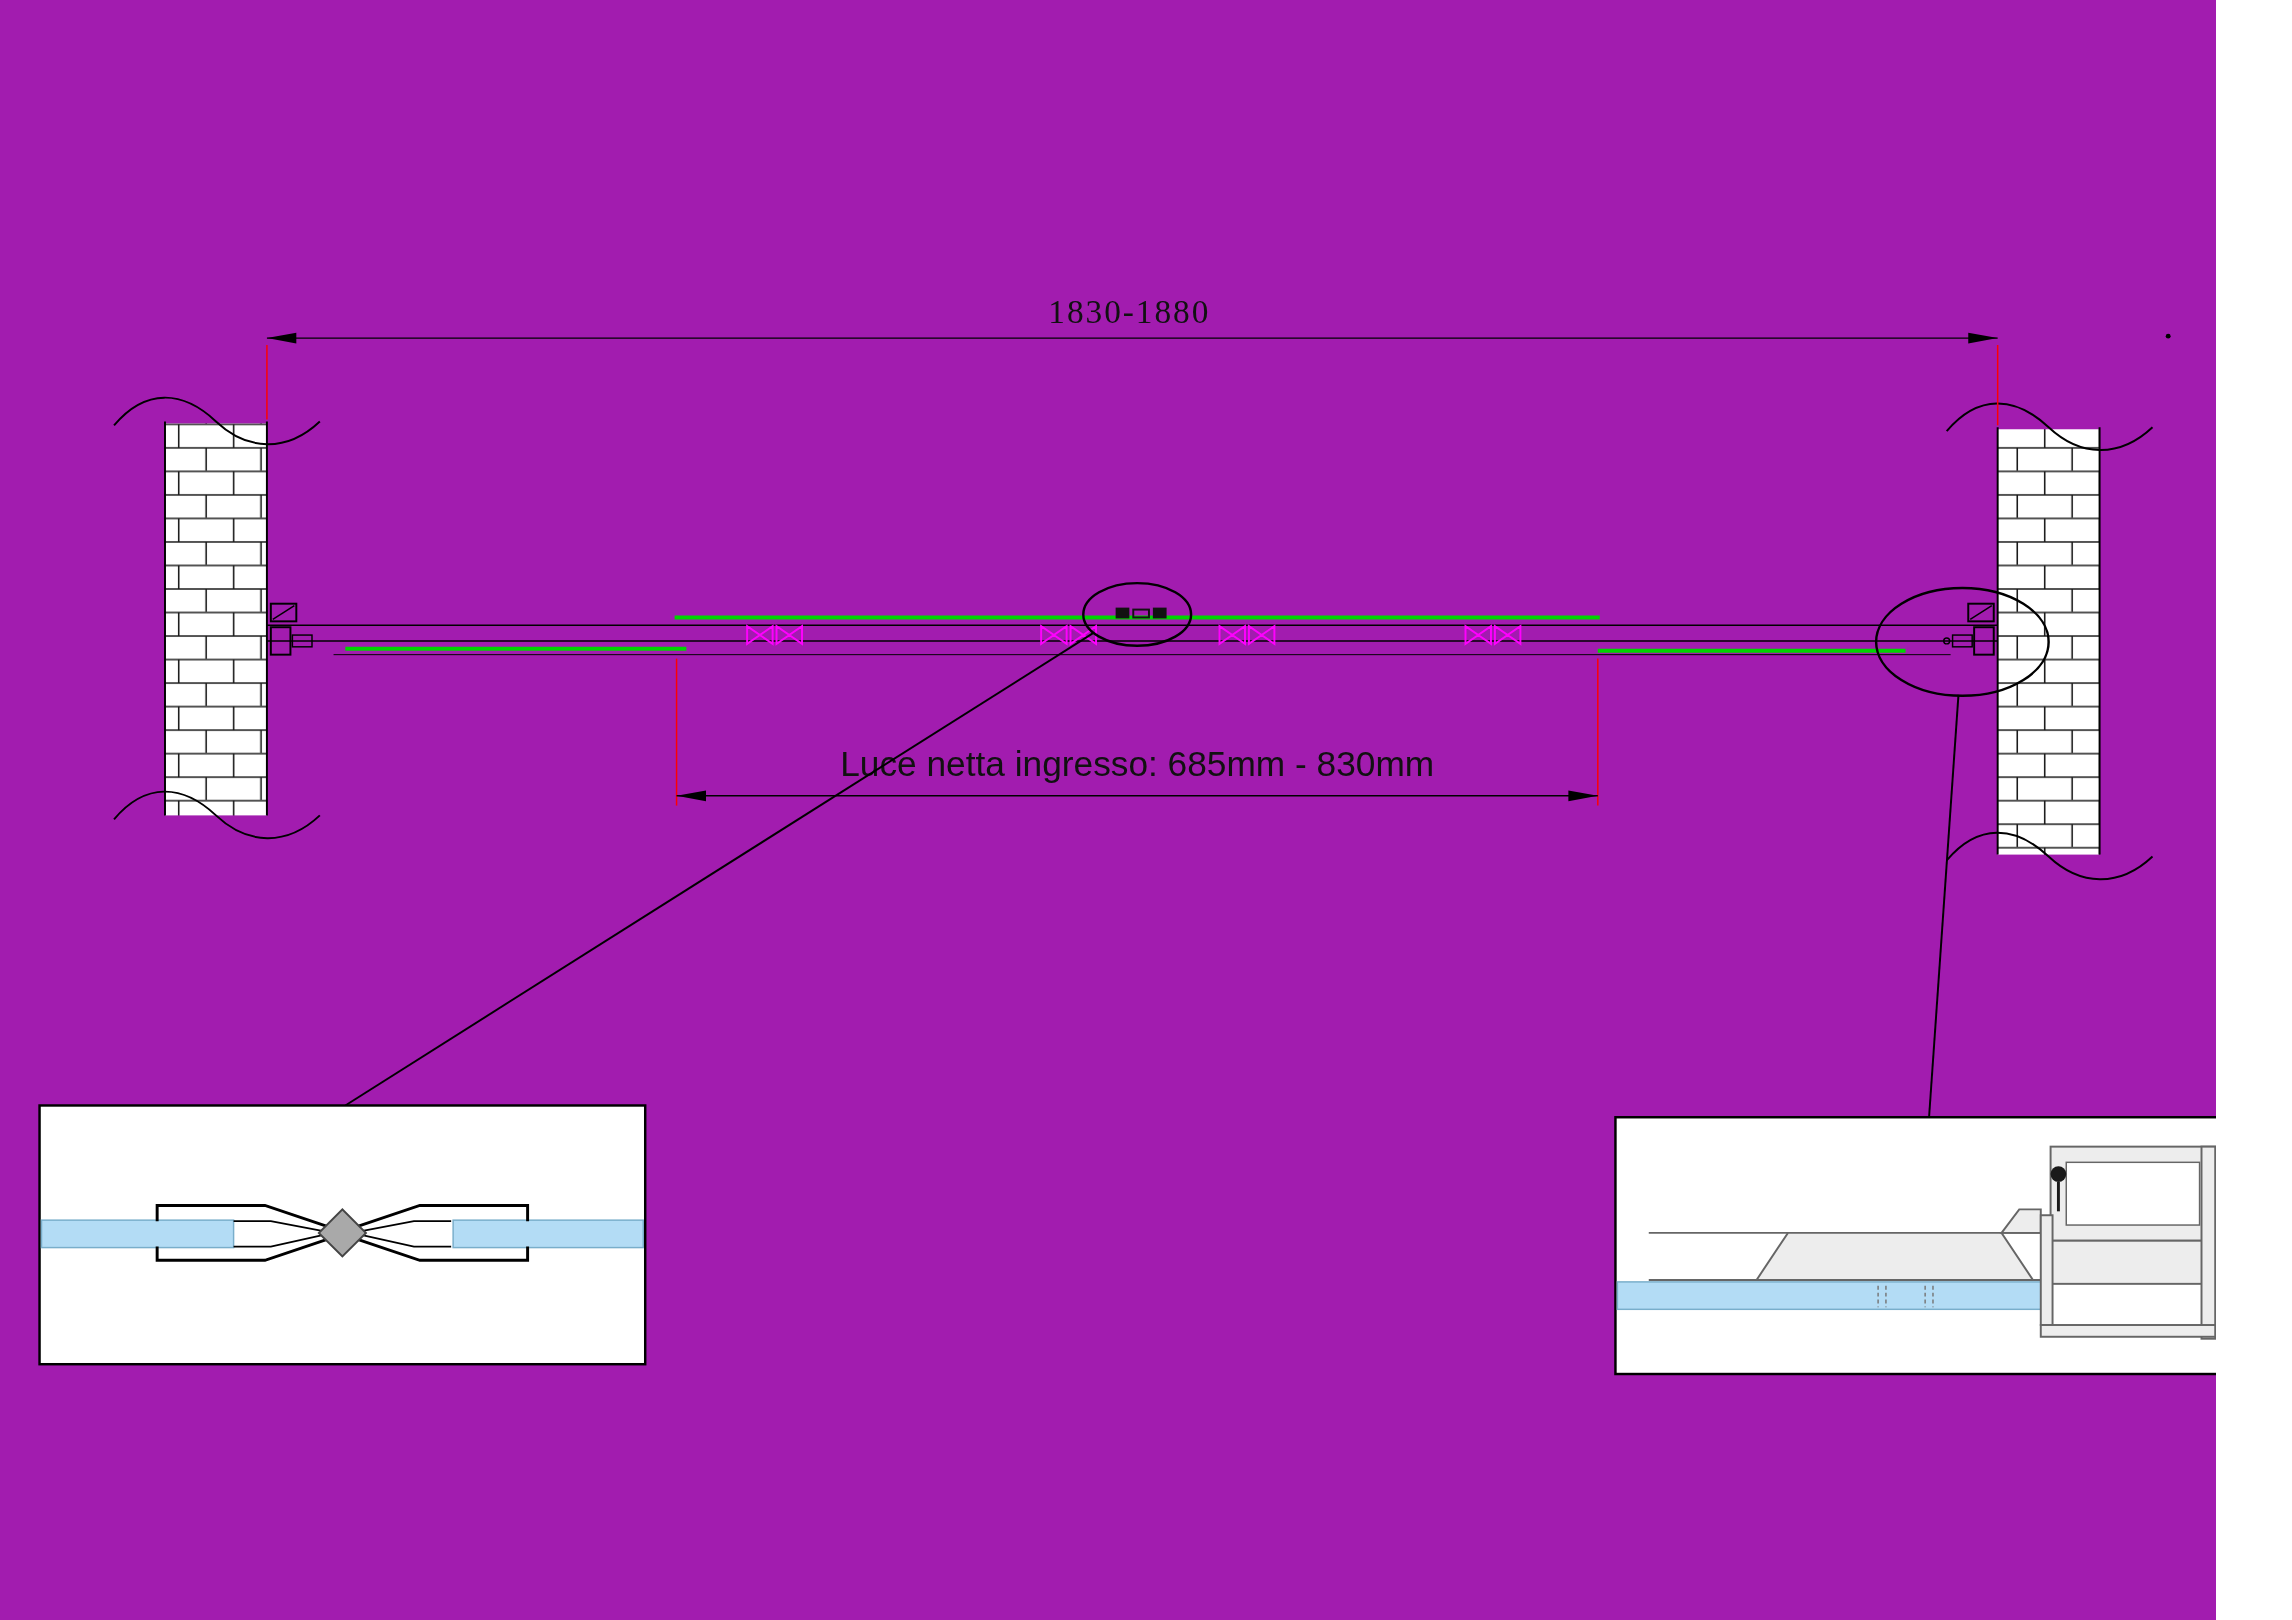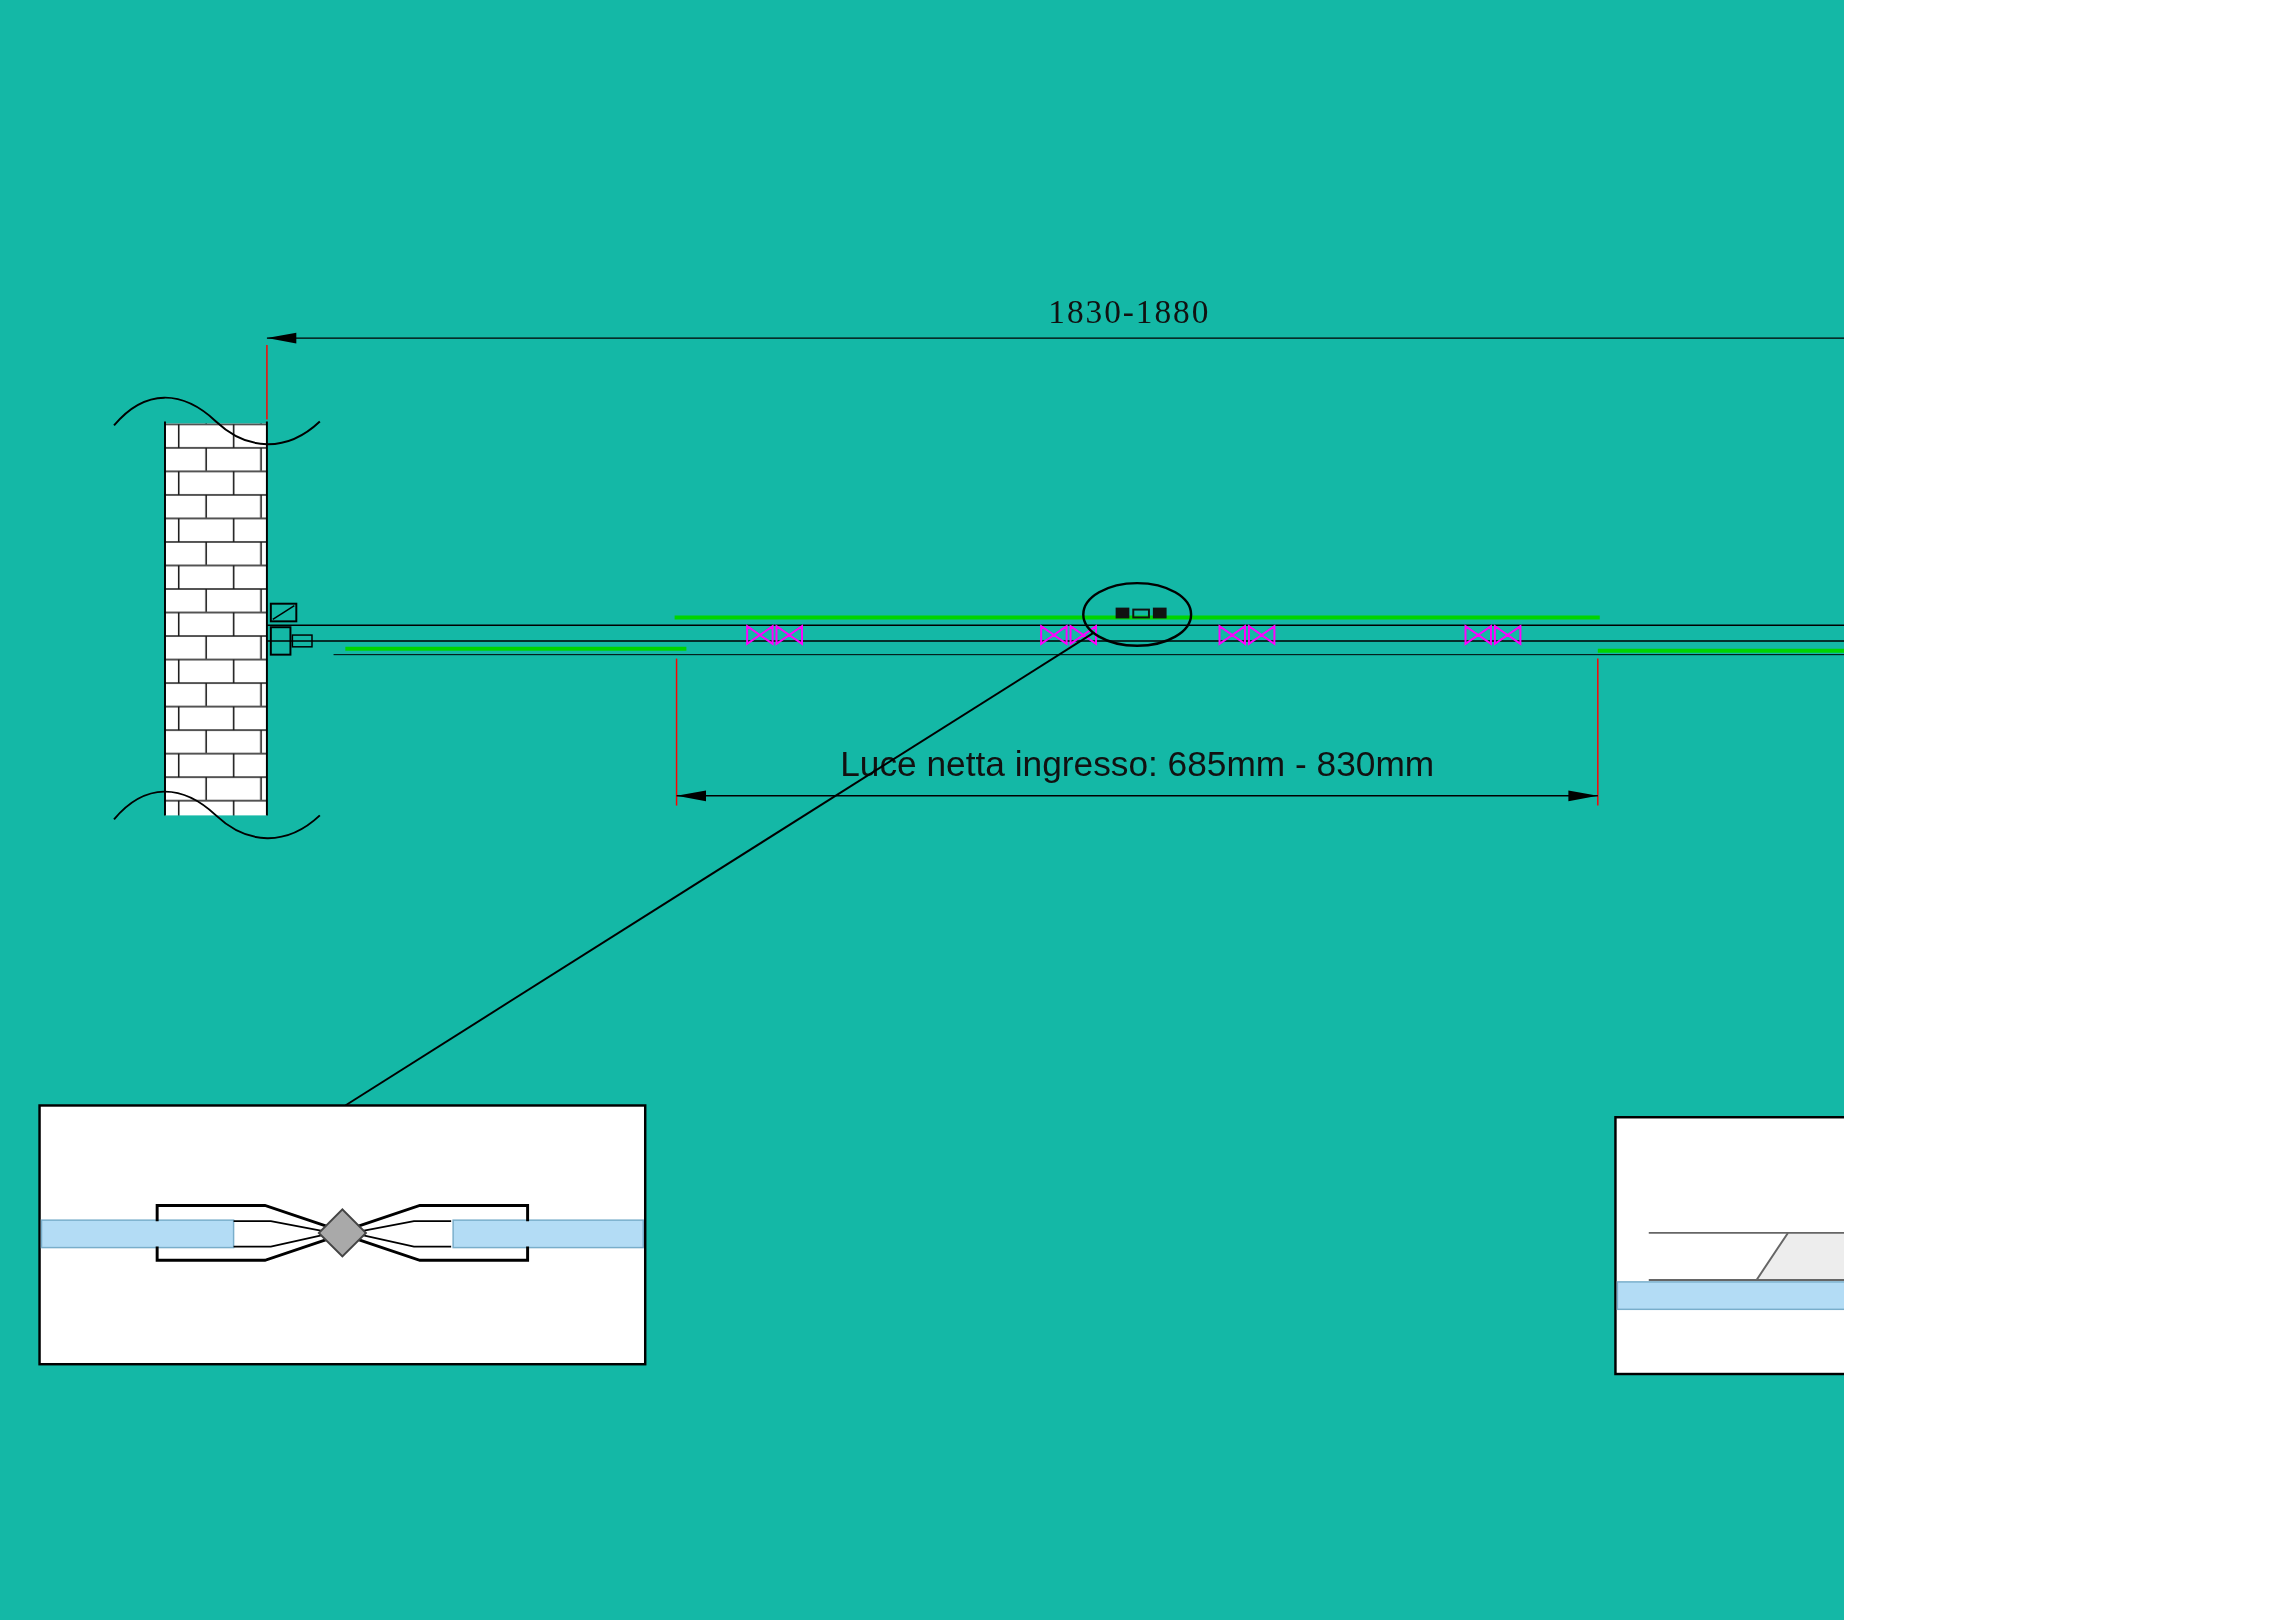--- a/index.html
+++ b/index.html
@@ -1,16 +1,16 @@
 <!DOCTYPE html>
 <html><head>
 <meta charset="utf-8">
 <style>
   html, body { margin: 0; padding: 0; background: #ffffff; }
-  .stage { position: relative; width: 1844px; height: 1620px; background: #14b8a6; overflow: hidden; }
+  .stage { position: relative; width: 2216px; height: 1620px; background: #a21caf; overflow: hidden; }
   svg { display: block; }
   .dim-serif { font: 34px "Liberation Serif", serif; letter-spacing: 2px; fill: #111; }
   .dim-sans  { font: 36px "Liberation Sans", sans-serif; fill: #111; }
   .blk { stroke: #000; fill: none; }
 </style>
 </head>
 <body>
 
 <div class="stage">
 <svg width="2293" height="1620" viewBox="0 0 2339 1653">

